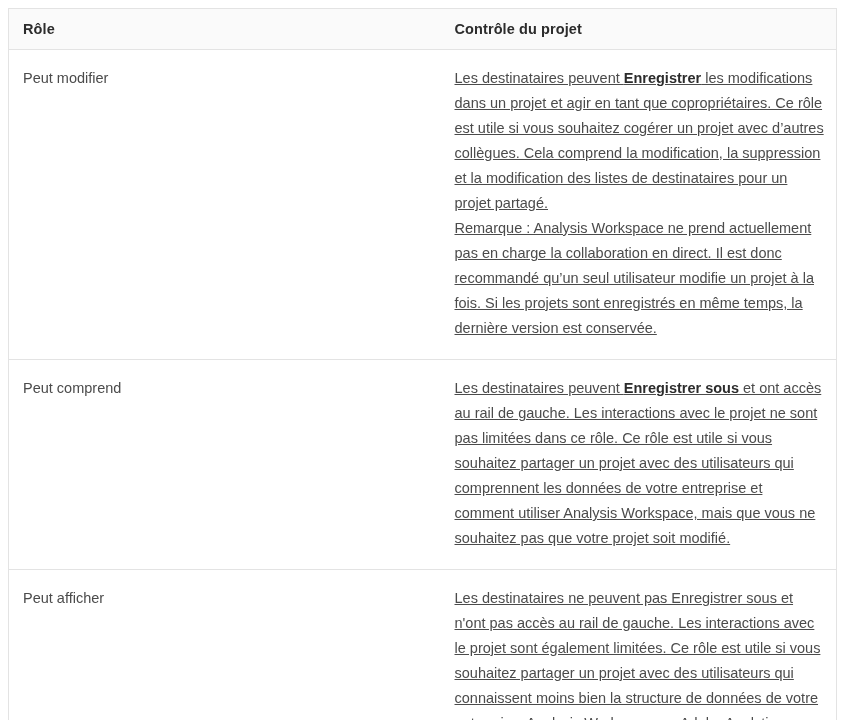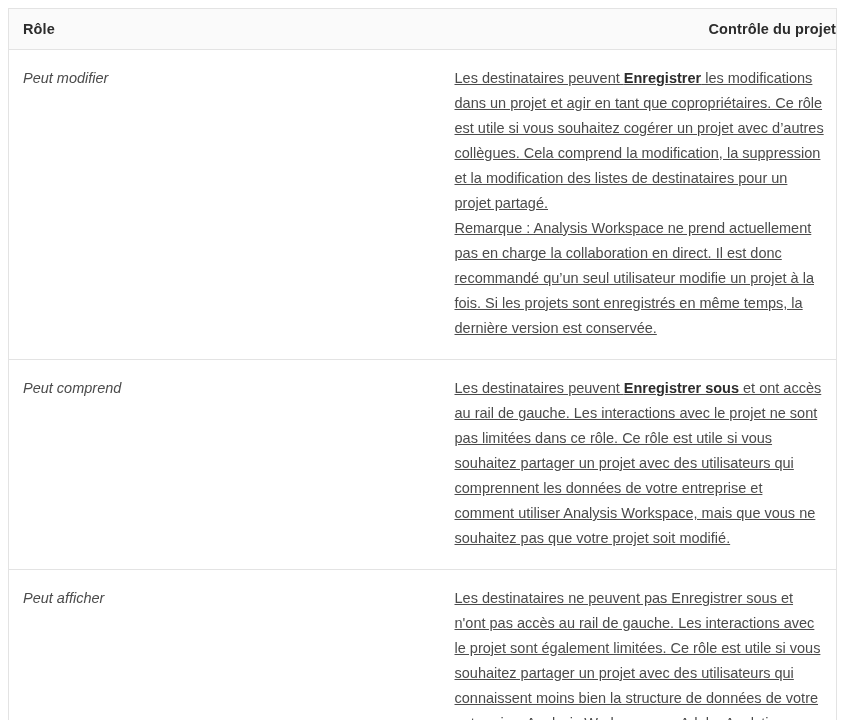--- a/index.html
+++ b/index.html
@@ -49,39 +49,37 @@
     font-size: 14.5px;
     font-weight: 700;
     color: #2c2c2c;
     letter-spacing: 0.1px;
     height: 40px;
     padding: 0 0 0 14px;
     border-bottom: 1px solid #e3e3e3;
   }
   thead th.th-detail {
     padding-left: 22px;
-    text-align: right;
   }
 
   tbody td {
     vertical-align: top;
     font-size: 14.5px;
     line-height: 25px;
     color: #4b4b4b;
     border-bottom: 1px solid #e3e3e3;
     background: #ffffff;
   }
   tbody tr:last-child td {
     border-bottom: none;
   }
 
   td.cell-role {
     padding: 16px 12px 18px 14px;
     white-space: nowrap;
-    font-style: italic;
   }
 
   td.cell-detail {
     padding: 16px 12px 18px 22px;
   }
 
   .para {
     margin: 0;
     text-decoration: underline;
   }

